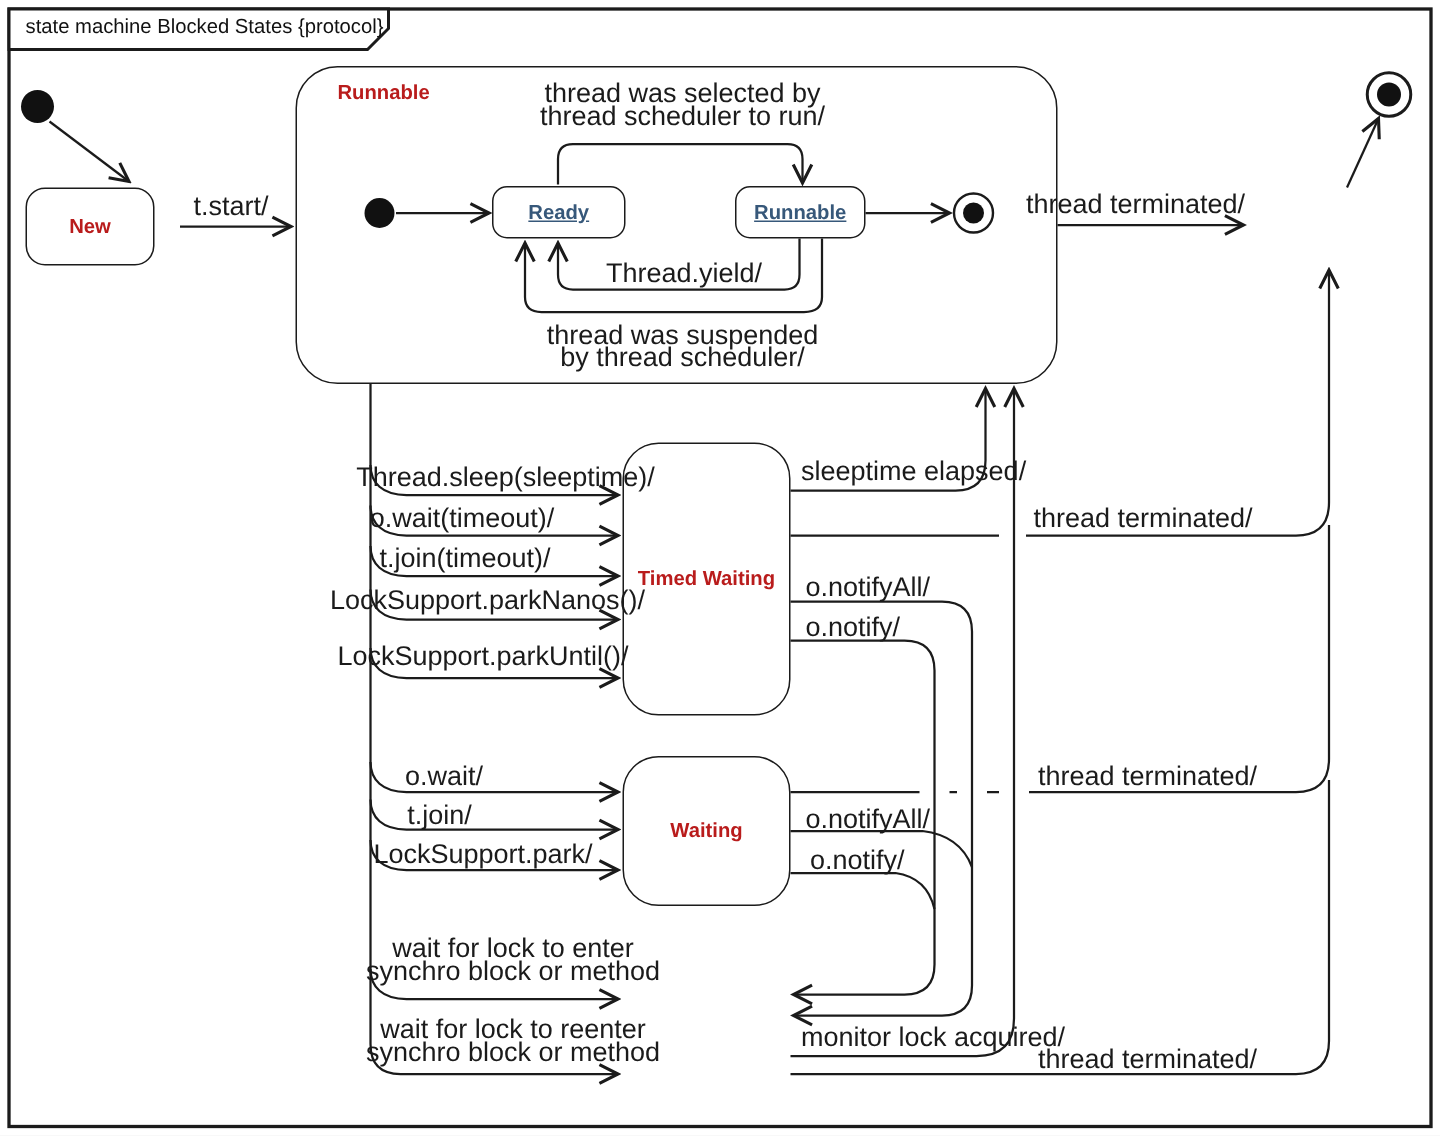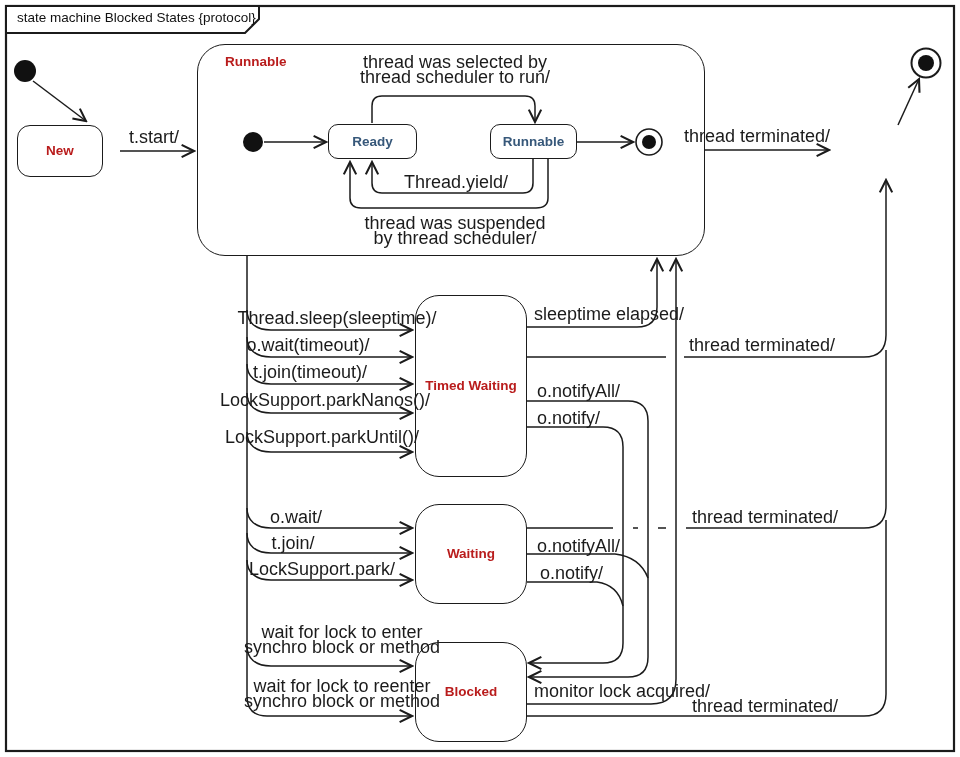--- a/index.html
+++ b/index.html
@@ -8,21 +8,21 @@
     font-family:"Liberation Sans", sans-serif; overflow:hidden;
   }
   svg.wires { position:absolute; left:0; top:0; width:960px; height:757px; }
   .state {
     position:absolute; box-sizing:border-box; background:#ffffff;
     border:1.6px solid #1b1b1b; border-radius:13px;
     display:flex; align-items:center; justify-content:center;
     font-size:13.5px; font-weight:bold; color:#b91c1c; line-height:1;
     z-index:2;
   }
-  .substate { border-radius:10px; color:#37587a; }
+  .substate { border-radius:10px; color:#37587a;text-decoration:underline; }
   .composite {
     background:transparent; border-radius:28px; z-index:1;
     align-items:flex-start; justify-content:flex-start;
   }
   .composite-title { position:absolute; left:27px; top:10px; }
   .lbl {
     position:absolute; z-index:3; font-size:18px; line-height:14px;
     color:#1b1b1b; white-space:nowrap;
   }
   .lc { transform:translateX(-50%); }
@@ -115,23 +115,20 @@
 
 
   <div class="state" style="left:415px;top:504px;width:112px;height:100px;border-radius:24px">
     <span>Waiting</span>
   </div>
 
   <div class="state" style="left:415px;top:295px;width:112px;height:182px;border-radius:24px">
     <span>Timed Waiting</span>
   </div>
 
-  <div class="state" style="left:415px;top:642px;width:112px;height:100px;border-radius:24px">
-    <span>Blocked</span>
-  </div>
 
   <span class="lbl lc" style="left:154px;top:130px">t.start/</span>
   <span class="lbl lc" style="left:757px;top:129px">thread terminated/</span>
 
   <span class="lbl lc" style="left:455px;top:55px">thread was selected by</span>
   <span class="lbl lc" style="left:455px;top:70px">thread scheduler to run/</span>
   <span class="lbl lc" style="left:456px;top:175px">Thread.yield/</span>
   <span class="lbl lc" style="left:455px;top:216px">thread was suspended</span>
   <span class="lbl lc" style="left:455px;top:231px">by thread scheduler/</span>
 

